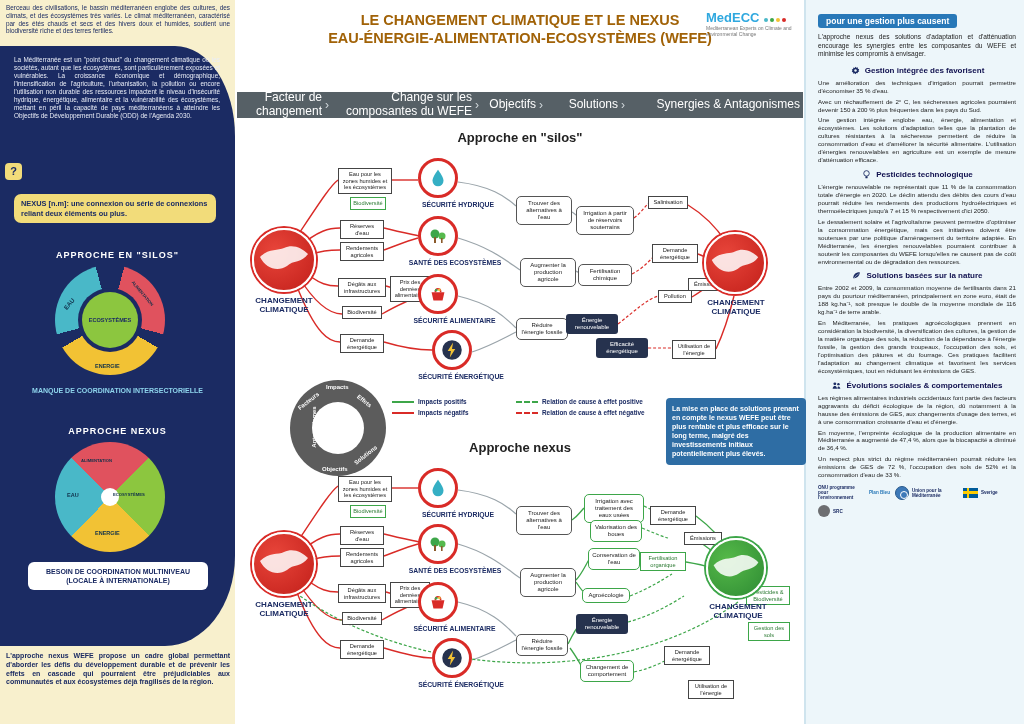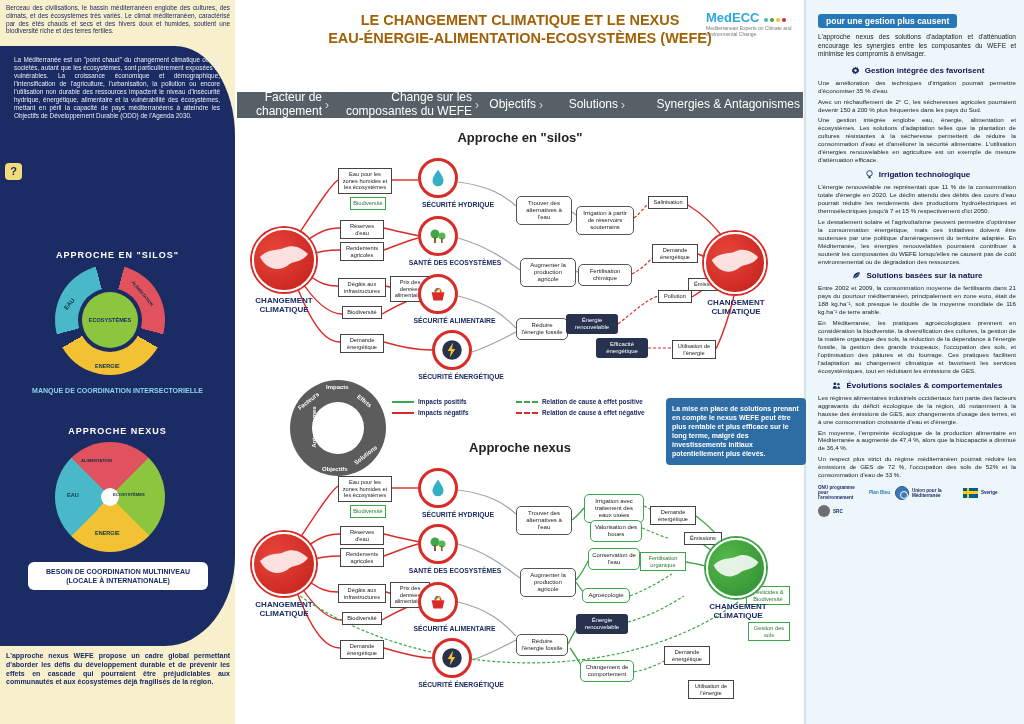--- a/index.html
+++ b/index.html
@@ -169,20 +169,21 @@
         <path d="M634,672 C652,668 664,662 676,654"></path>
       <path d="M738,602 C620,688 420,680 300,596"></path>
     </g>
   </svg>
 
   <div class="l-col">
     <div class="l-intro">Berceau des civilisations, le bassin méditerranéen englobe des cultures, des climats, et des écosystèmes très variés. Le climat méditerranéen, caractérisé par des étés chauds et secs et des hivers doux et humides, soutient une biodiversité riche et des terres fertiles.</div>
     <div class="l-blob"></div>
     <div class="l-hot">La Méditerranée est un "point chaud" du changement climatique où les sociétés, autant que les écosystèmes, sont particulièrement exposées et vulnérables. La croissance économique et démographique, l'intensification de l'agriculture, l'urbanisation, la pollution ou encore l'utilisation non durable des ressources impactent le niveau d'insécurité hydrique, énergétique, alimentaire et la vulnérabilité des écosystèmes, mettant en péril la capacité de pays méditerranéens à atteindre les Objectifs de Développement Durable (ODD) de l'Agenda 2030.</div>
     <div class="q-icon">?</div>
+    <div class="nexus-def">NEXUS [n.m]: une connexion ou série de connexions reliant deux éléments ou plus.</div>
 
     <div class="l-h" style="top:250px;">APPROCHE EN "SILOS"</div>
     <div class="wheel1">
       <div class="wheel1-in"></div>
       <div class="wheel1-green">ECOSYSTÈMES</div>
       <div class="wlab" style="left:8px; top:36px; font-size:6px; transform:rotate(-50deg);">EAU</div>
       <div class="wlab" style="left:72px; top:26px; font-size:4.2px; transform:rotate(50deg);">ALIMENTATION</div>
       <div class="wlab" style="left:40px; top:98px; font-size:5.5px;">ENERGIE</div>
     </div>
     <div class="l-cap" style="top:386px;">MANQUE DE COORDINATION INTERSECTORIELLE</div>
@@ -420,21 +421,21 @@
     </div>
     <p class="r-p">Une amélioration des techniques d'irrigation pourrait permettre d'économiser 35 % d'eau.</p>
     <p class="r-p">Avec un réchauffement de 2° C, les sécheresses agricoles pourraient devenir 150 à 200 % plus fréquentes dans les pays du Sud.</p>
     <p class="r-p">Une gestion intégrée englobe eau, énergie, alimentation et écosystèmes. Les solutions d'adaptation telles que la plantation de cultures résistantes à la sécheresse permettent de réduire la consommation d'eau et d'améliorer la sécurité alimentaire. L'utilisation d'énergies renouvelables en agriculture est un exemple de mesure d'atténuation efficace.</p>
 
     <div class="r-sec-h">
       <svg viewBox="0 0 20 20">
           <circle cx="10" cy="8" r="5" fill="none" stroke="#1B2B63" stroke-width="1.6"></circle>
           <rect x="8" y="13" width="4" height="4" rx="1" fill="#1B2B63"></rect>
         </svg>
-      <span class="t">Irrigation technologique</span>
+      <span class="t">Pesticides technologique</span>
     </div>
     <p class="r-p">L'énergie renouvelable ne représentait que 11 % de la consommation totale d'énergie en 2020. Le déclin attendu des débits des cours d'eau pourrait réduire les rendements des productions hydroélectriques et thermoélectriques jusqu'à 7 et 15 % respectivement d'ici 2050.</p>
     <p class="r-p">Le dessalement solaire et l'agrivoltaïsme peuvent permettre d'optimiser la consommation énergétique, mais ces initiatives doivent être soutenues par une politique d'aménagement du territoire adaptée. En Méditerranée, les énergies renouvelables pourraient contribuer à soutenir les composantes du WEFE lorsqu'elles ne causent pas de coût environnemental ou de dégradation des ressources.</p>
 
     <div class="r-sec-h">
       <svg viewBox="0 0 20 20">
           <path d="M4 15 C4 7 10 4 16 4 C16 12 9 15 4 15 Z" fill="#1B2B63"></path>
           <path d="M5 15 C8 11 11 9 14 7" stroke="#EDF6FA" stroke-width="1" fill="none"></path>
         </svg>
       <span class="t">Solutions basées sur la nature</span>

